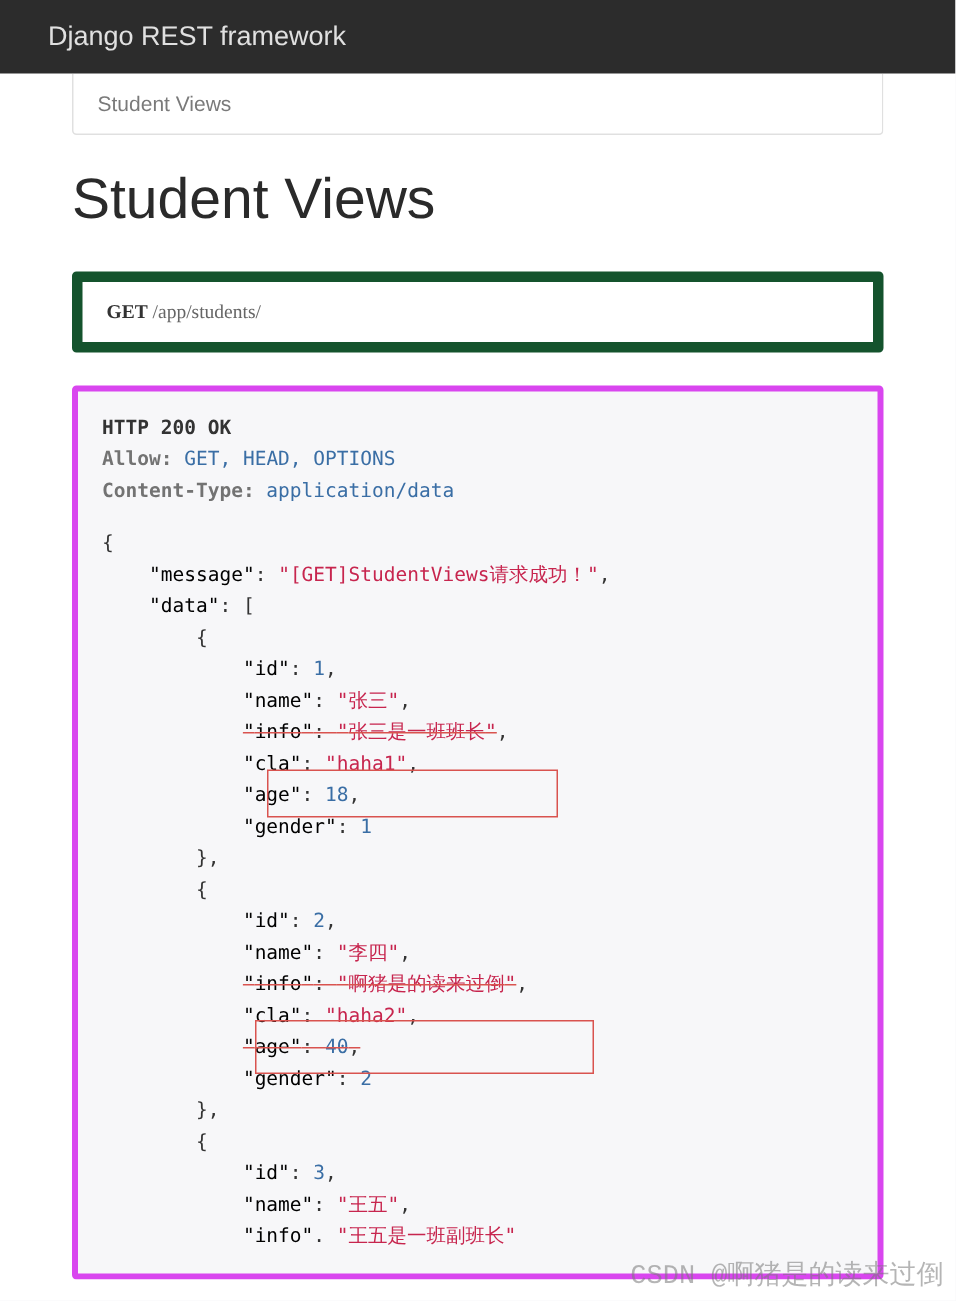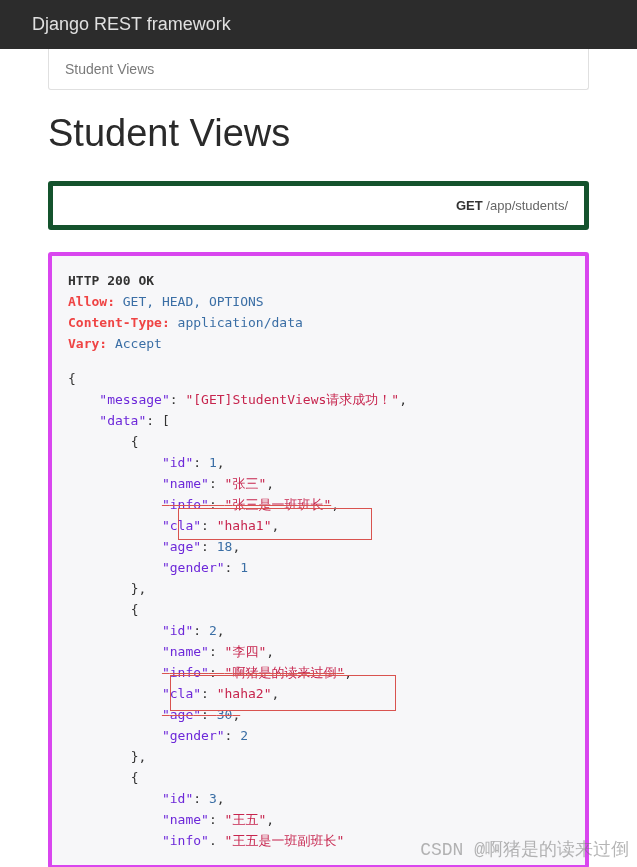--- a/index.html
+++ b/index.html
@@ -1,30 +1,30 @@
 <!DOCTYPE html>
 <html><head>
   <meta charset="utf-8">
   <style>
     * { margin: 0; padding: 0; box-sizing: border-box; }
     body { font-family: -apple-system, BlinkMacSystemFont, "Segoe UI", Helvetica, Arial, sans-serif; background: #fff; color: #333; width: 637px; }
     .navbar { background: #2c2c2c; color: #e0e0e0; padding: 14px 32px; font-size: 18px; font-weight: 400; }
     .content { padding: 0 48px 0 48px; border-radius: 16px; }
     .breadcrumb { border: 1px solid #e0e0e0; border-top: none; padding: 12px 16px; color: #7a7a7a; font-size: 14px; border-radius: 0 0 3px 3px; margin-bottom: 20px; }
     .page-title { font-size: 38px; font-weight: 400; color: #2a2a2a; margin: 22px 0 26px 0; }
-    .request-info { border: 5px solid #14532d; border-radius: 3px; padding: 12px 16px; font-family: Liberation Sans, sans-serif; font-size: 13px; margin-bottom: 22px; text-align: right; }
+    .request-info { border: 7px solid #14532d; border-radius: 3px; padding: 12px 16px; font-family: Liberation Serif, serif; font-size: 13px; margin-bottom: 22px; }
     .method { font-weight: bold; color: #333; }
     .path { color: #666; }
     .response { background: #f7f7f9; border: 4px solid #d946ef; border-radius: 3px; padding: 14px 16px; font-family: Consolas, Menlo, monospace; font-size: 13px; line-height: 21px; position: relative; }
     .status-line { font-weight: bold; color: #333; }
-    .hdr-name { font-weight: bold; color: #ef4444; text-align: center; }
+    .hdr-name { font-weight: bold; color: #737373; text-align: center; }
     .hdr-val { color: #3a6ea5; text-align: center; }
     .json { margin-top: 14px; white-space: pre; color: #333; }
     .punct { color: #333; }
-    .key { color: #6d28d9; }
+    .key { color: #000000; }
     .key::before { content: '"'; }
     .key::after { content: '"'; }
     .str { color: #c7254e; }
     .str::before { content: '"'; }
     .str::after { content: '"'; }
     .num { color: #3a6ea5; }
     .hl { position: absolute; border: 1px solid #d9534f; pointer-events: none; }
     .hl1 { left: 126px; top: 252px; width: 194px; height: 32px; }
     .hl2 { left: 118px; top: 419px; width: 226px; height: 36px; }
     .strike { text-decoration: line-through; text-decoration-color: #d9534f; text-decoration-thickness: 1px; }
@@ -50,39 +50,38 @@
     <span class="path">/app/students/</span>
   </div>
 
   <div class="response">
     <div class="hl hl1"></div>
     <div class="hl hl2"></div>
 
     <div class="status-line">HTTP 200 OK</div>
     <div><span class="hdr-name">Allow:</span> <span class="hdr-val">GET, HEAD, OPTIONS</span></div>
     <div><span class="hdr-name">Content-Type:</span> <span class="hdr-val">application/data</span></div>
-    <div><span class="hdr-name">Vary:</span> <span class="hdr-val">Accept</span></div>
 
     <div class="json">{
     <span class="key">message</span><span class="punct">: </span><span class="str">[GET]StudentViews请求成功！</span><span class="punct">,</span>
     <span class="key">data</span><span class="punct">: [</span>
         <span class="punct">{</span>
             <span class="key">id</span><span class="punct">: </span><span class="num">1</span><span class="punct">,</span>
             <span class="key">name</span><span class="punct">: </span><span class="str">张三</span><span class="punct">,</span>
             <span class="strike"><span class="key">info</span><span class="punct">: </span><span class="str">张三是一班班长</span></span><span class="punct">,</span>
             <span class="key">cla</span><span class="punct">: </span><span class="str">haha1</span><span class="punct">,</span>
             <span class="key">age</span><span class="punct">: </span><span class="num">18</span><span class="punct">,</span>
             <span class="key">gender</span><span class="punct">: </span><span class="num">1</span>
         <span class="punct">},</span>
         <span class="punct">{</span>
             <span class="key">id</span><span class="punct">: </span><span class="num">2</span><span class="punct">,</span>
             <span class="key">name</span><span class="punct">: </span><span class="str">李四</span><span class="punct">,</span>
             <span class="strike"><span class="key">info</span><span class="punct">: </span><span class="str">啊猪是的读来过倒</span></span><span class="punct">,</span>
             <span class="key">cla</span><span class="punct">: </span><span class="str">haha2</span><span class="punct">,</span>
-            <span class="strike"><span class="key">age</span><span class="punct">: </span><span class="num">30</span><span class="punct">,</span></span>
+            <span class="strike"><span class="key">age</span><span class="punct">: </span><span class="num">40</span><span class="punct">,</span></span>
             <span class="key">gender</span><span class="punct">: </span><span class="num">2</span>
         <span class="punct">},</span>
         <span class="punct">{</span>
             <span class="key">id</span><span class="punct">: </span><span class="num">3</span><span class="punct">,</span>
             <span class="key">name</span><span class="punct">: </span><span class="str">王五</span><span class="punct">,</span>
             <span class="key">info</span><span class="punct">. </span><span class="str">王五是一班副班长</span></div>
   </div>
 
 </div>
 

